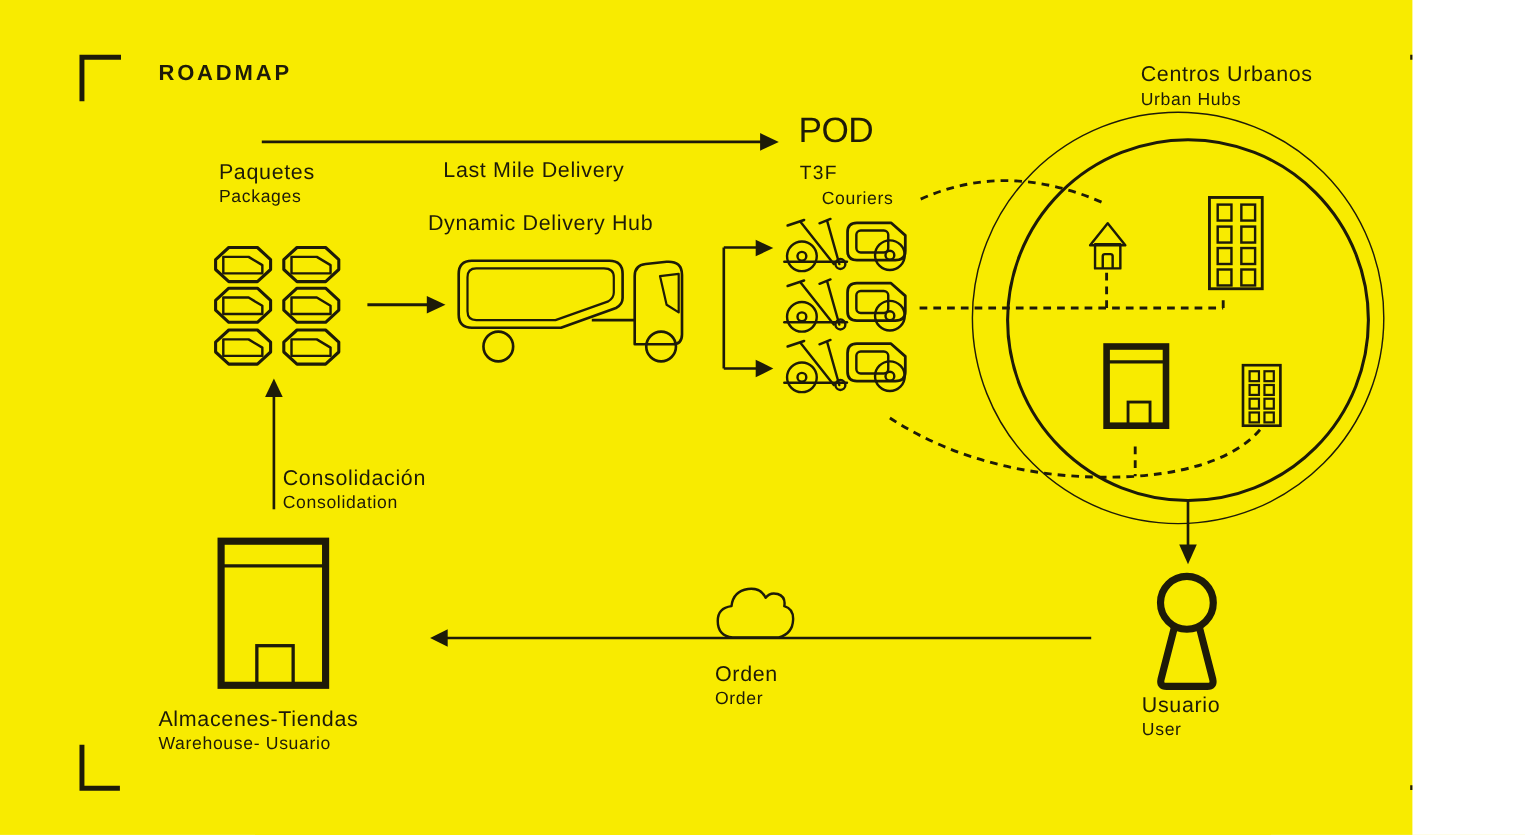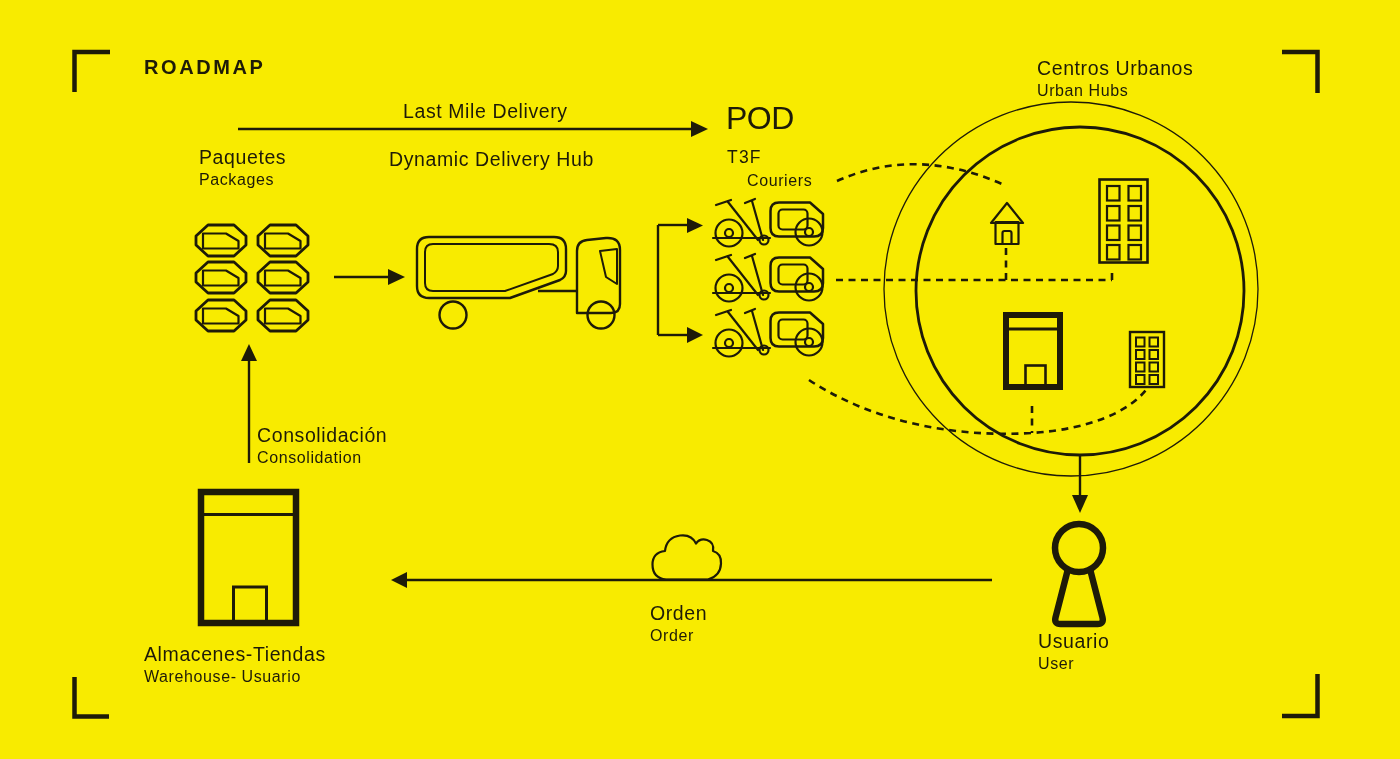--- a/index.html
+++ b/index.html
@@ -1,27 +1,27 @@
 <!DOCTYPE html>
 <html><head>
 <meta charset="utf-8">
 <style>
   html,body{margin:0;padding:0;}
   .canvas{
     position:relative;
-    width:1400px;height:759px;
+    width:1284px;height:759px;
     background:#F8EB00;
     overflow:hidden;
     font-family:"Liberation Sans",sans-serif;
     color:#1E1B08;
   }
   svg.art{position:absolute;left:0;top:0;}
   .lbl{position:absolute;white-space:nowrap;letter-spacing:0.6px;}
   .title{font-size:20px;font-weight:600;letter-spacing:2.6px;}
-  .single{font-size:19.5px;font-weight:500;}
+  .single{font-size:19.5px;font-weight:500;margin-top:44px;}
   .bi .es{display:block;font-size:19.5px;font-weight:500;}
   .bi .en{display:block;font-size:16px;font-weight:500;margin-top:2px;}
   .pod{font-size:32px;font-weight:400;letter-spacing:-0.5px;}
   .t3f{font-size:17.5px;font-weight:500;letter-spacing:1.2px;}
   .couriers{font-size:16px;font-weight:500;}
 </style>
 </head>
 <body>
 
 <div class="canvas">

